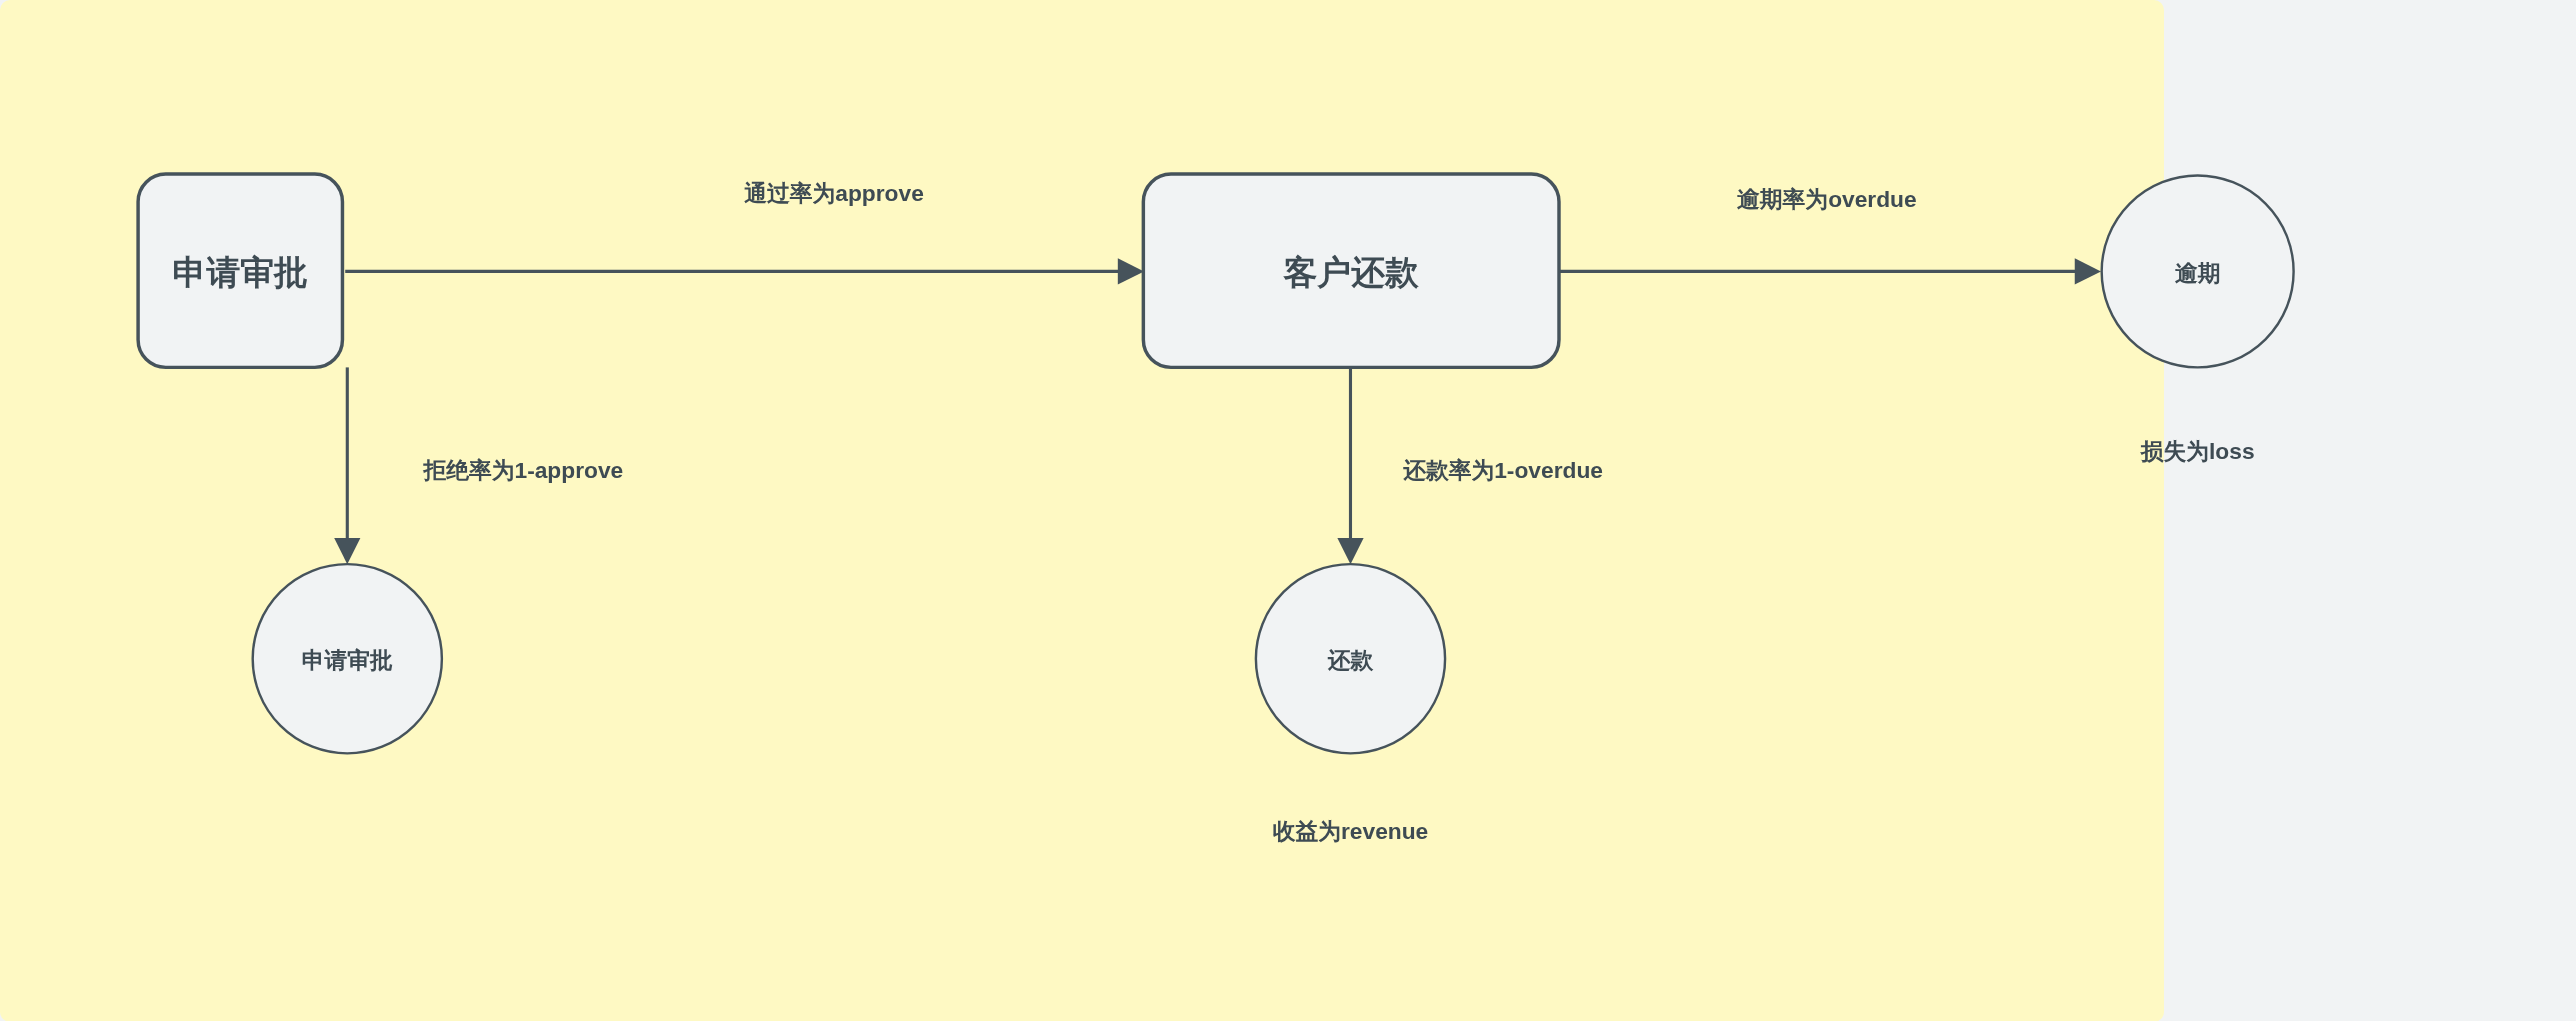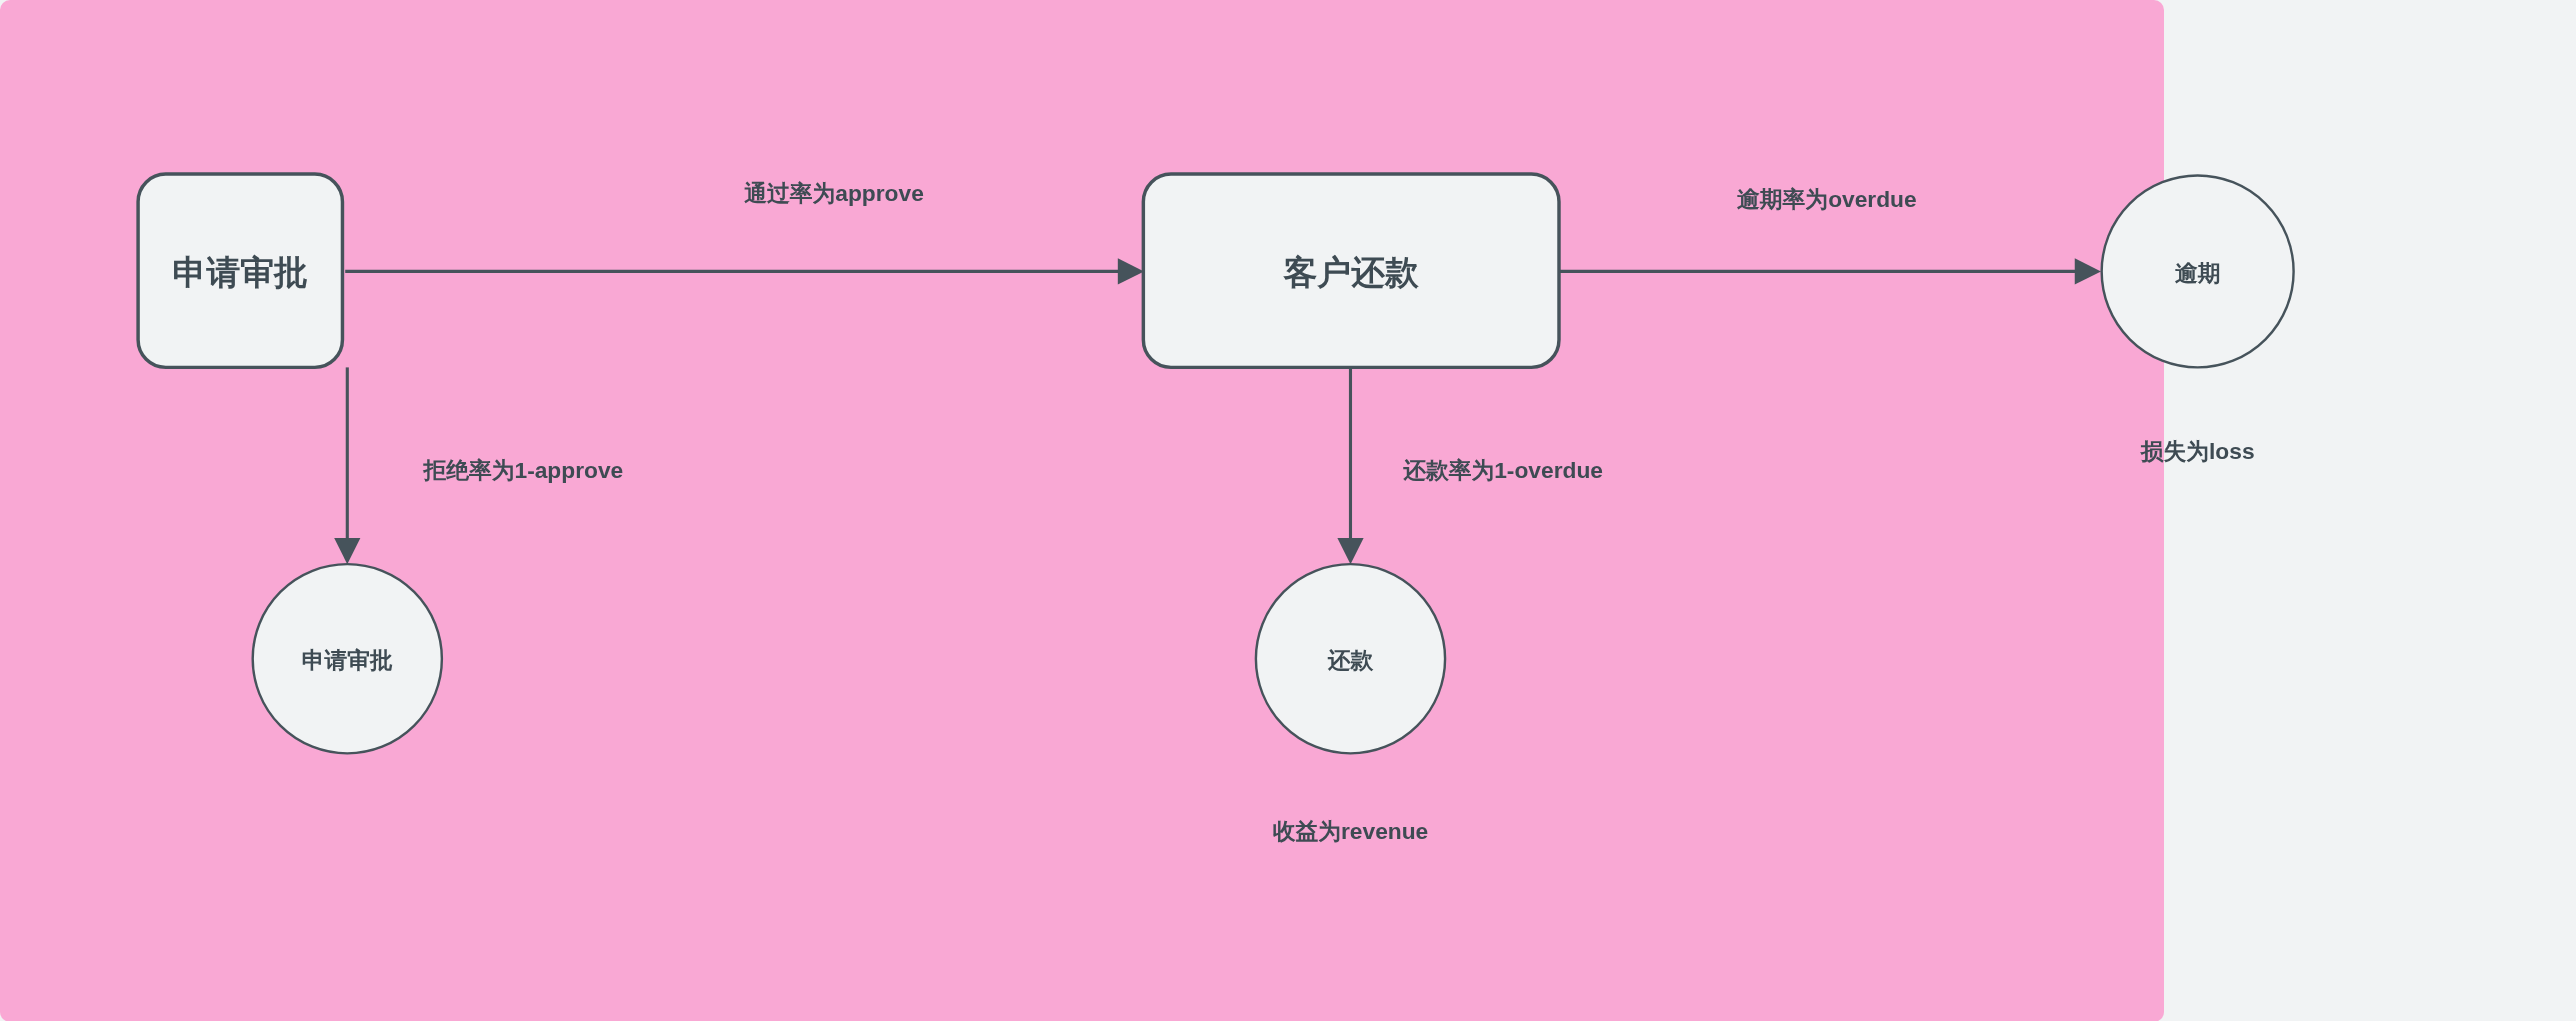--- a/index.html
+++ b/index.html
@@ -10,21 +10,21 @@
   body {
     width: 2576px;
     height: 1022px;
     font-family: "Liberation Sans", "DejaVu Sans", sans-serif;
     overflow: hidden;
   }
   #diagram-root {
     position: relative;
     width: 2164px;
     height: 1022px;
-    background: #f9a8d4;
+    background: #fef9c3;
     border-radius: 10px;
   }
   svg.flow {
     display: block;
     width: 2576px;
     height: 1022px;
   }
   .node-shape {
     fill: #f1f3f4;
     stroke: #46535b;

